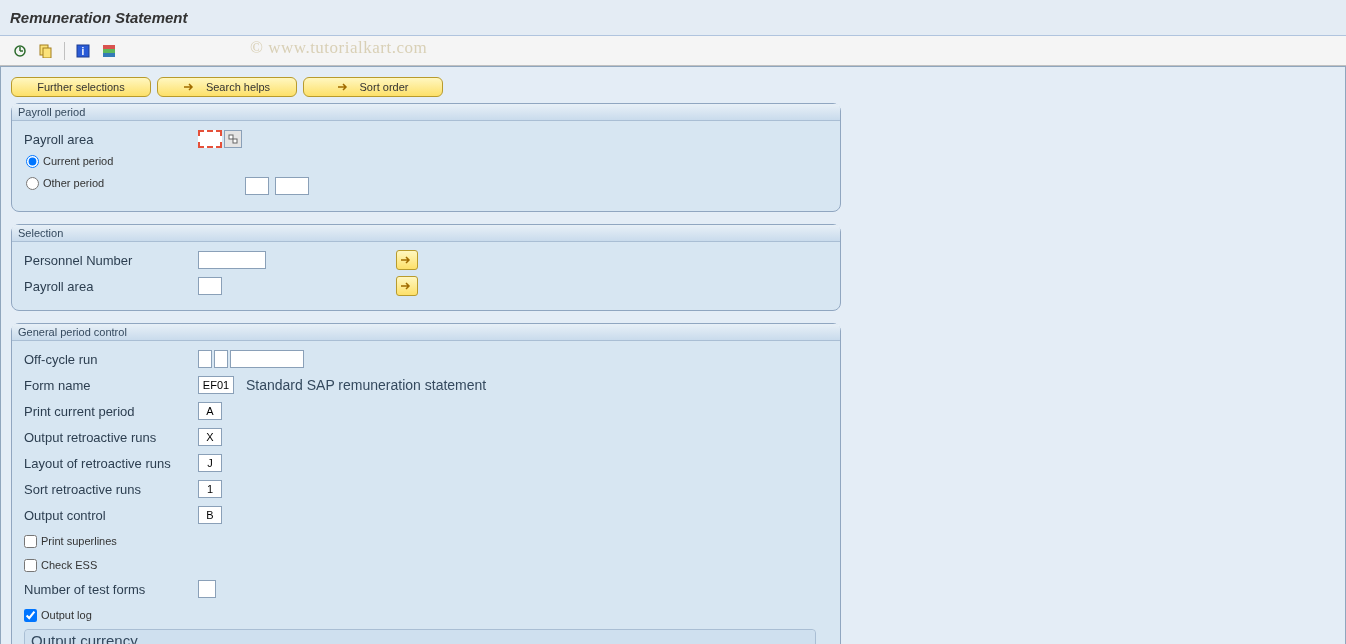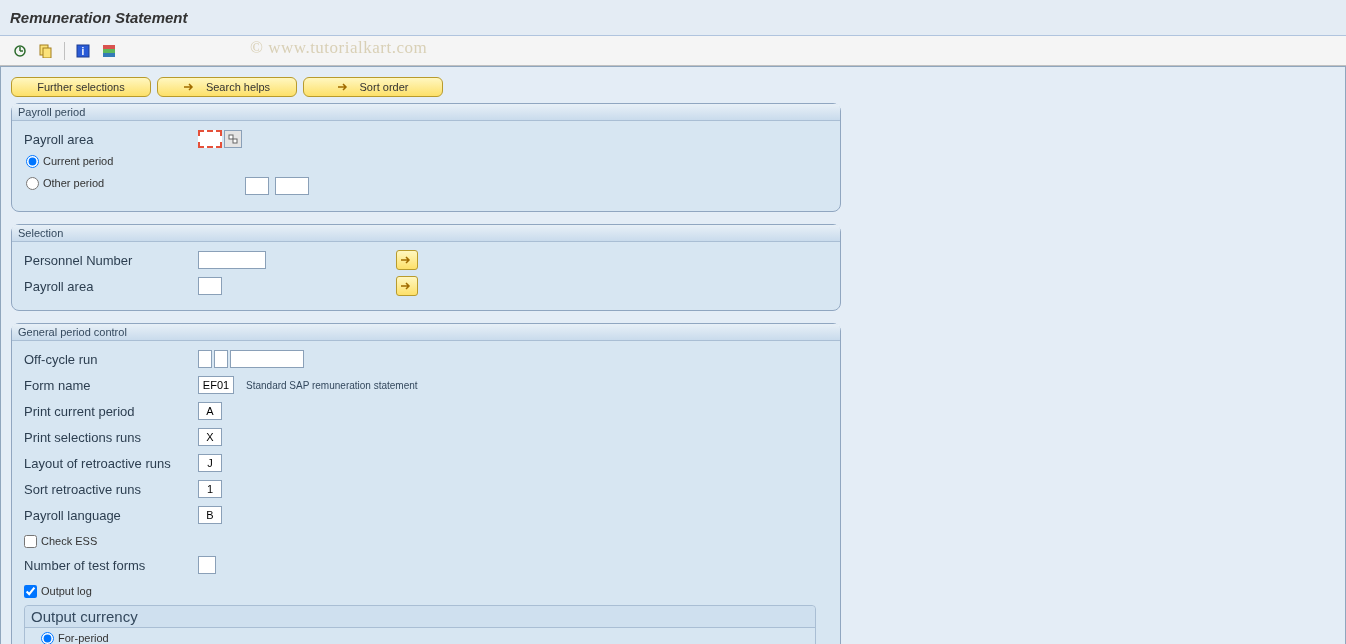--- a/index.html
+++ b/index.html
@@ -203,21 +203,21 @@
     display: flex;
     align-items: center;
     margin-bottom: 4px;
     height: 20px;
   }
   .check-row input { margin: 0 4px 0 0; }
   
   .desc {
     margin-left: 12px;
     color: #34495e;
-    font-size: 10px;
+    font-size: 14px;
   }
   
   .tiny-input { width: 24px; text-align: center; }
 </style>
 </head>
 <body>
 
 <div class="titlebar">
   <span class="titlebar-text">Remuneration Statement</span>
 </div>
@@ -341,34 +341,38 @@
         <div class="row">
           <span class="label">Form name</span>
           <input class="sap-input" style="width: 36px; text-align: center;" value="EF01">
           <span class="desc">Standard SAP remuneration statement</span>
         </div>
         <div class="row">
           <span class="label">Print current period</span>
           <input class="sap-input tiny-input" value="A" style="">
         </div>
         <div class="row">
-          <span class="label">Print selections runs</span>
+          <span class="label">Output retroactive runs</span>
           <input class="sap-input tiny-input" value="X" style="">
         </div>
         <div class="row">
           <span class="label">Layout of retroactive runs</span>
           <input class="sap-input tiny-input" value="J" style="">
         </div>
         <div class="row">
           <span class="label">Sort retroactive runs</span>
           <input class="sap-input tiny-input" value="1" style="">
         </div>
         <div class="row">
-          <span class="label">Payroll language</span>
+          <span class="label">Output control</span>
           <input class="sap-input tiny-input" value="B" style="">
+        </div>
+        <div class="check-row">
+          <input type="checkbox" style="">
+          <span>Print superlines</span>
         </div>
         <div class="check-row">
           <input type="checkbox" style="">
           <span>Check ESS</span>
         </div>
         <div class="row">
           <span class="label">Number of test forms</span>
           <input class="sap-input" style="width: 18px;" value="">
         </div>
         <div class="check-row">

